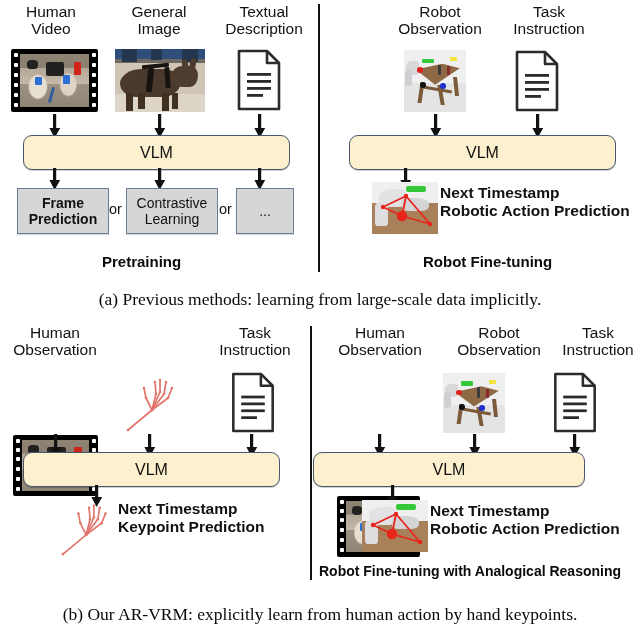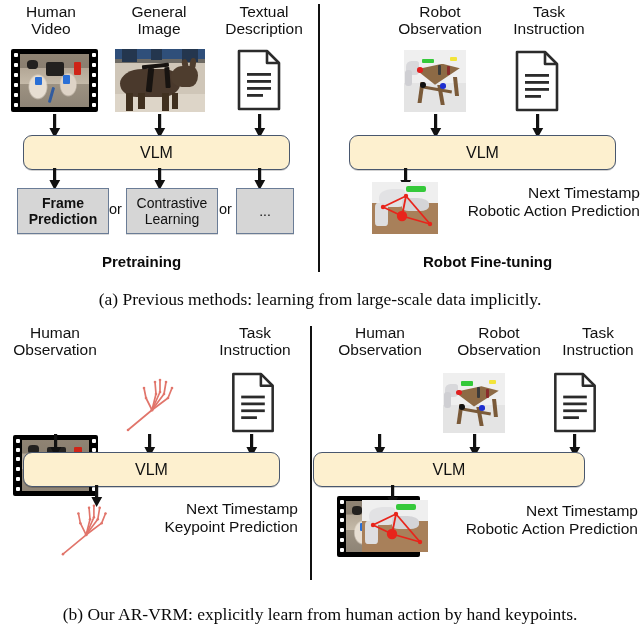--- a/index.html
+++ b/index.html
@@ -78,22 +78,22 @@
   .graybox{
     position:absolute;background:#d6d6d6;border:1.4px solid #6a7c96;
     display:flex;align-items:center;justify-content:center;text-align:center;
     font-size:14px;line-height:1.16;color:#111;white-space:pre-line;
     box-shadow:0 1px 0 rgba(0,0,0,.15);
   }
   .orlbl{position:absolute;font-size:14.5px;color:#111;}
 
   
   .outtext{
-    position:absolute;text-align:right;font-size:15.5px;line-height:1.18;
-    color:#111;white-space:pre-line;
+    position:absolute;text-align:left;font-size:15.5px;line-height:1.18;
+    color:#111;white-space:pre-line;font-weight:bold;
   }
 
   
   .stagelbl{
     position:absolute;font-weight:bold;font-size:15px;
     color:#0b0b0b;white-space:pre;
   }
   .stagelbl.small{font-size:14px;}
 
   
@@ -543,16 +543,17 @@
       <circle cx="11" cy="25" r="2.2" fill="#e8241b"></circle>
       <circle cx="34" cy="14" r="2.2" fill="#e8241b"></circle>
       <circle cx="58" cy="42" r="2.2" fill="#e8241b"></circle>
       <circle cx="30" cy="34" r="5.2" fill="#e8241b"></circle>
     </svg>
   </div>
 
   <div class="outtext" style="left:430px;top:502px;width:208px;">Next Timestamp
 Robotic Action Prediction</div>
 
+  <div class="stagelbl small" style="left:319px;top:563px;">Robot Fine-tuning with Analogical Reasoning</div>
 
   <div class="caption" style="left:0;top:604px;">(b) Our AR-VRM: explicitly learn from human action by hand keypoints.</div>
 
 </div>
 
 </body></html>

